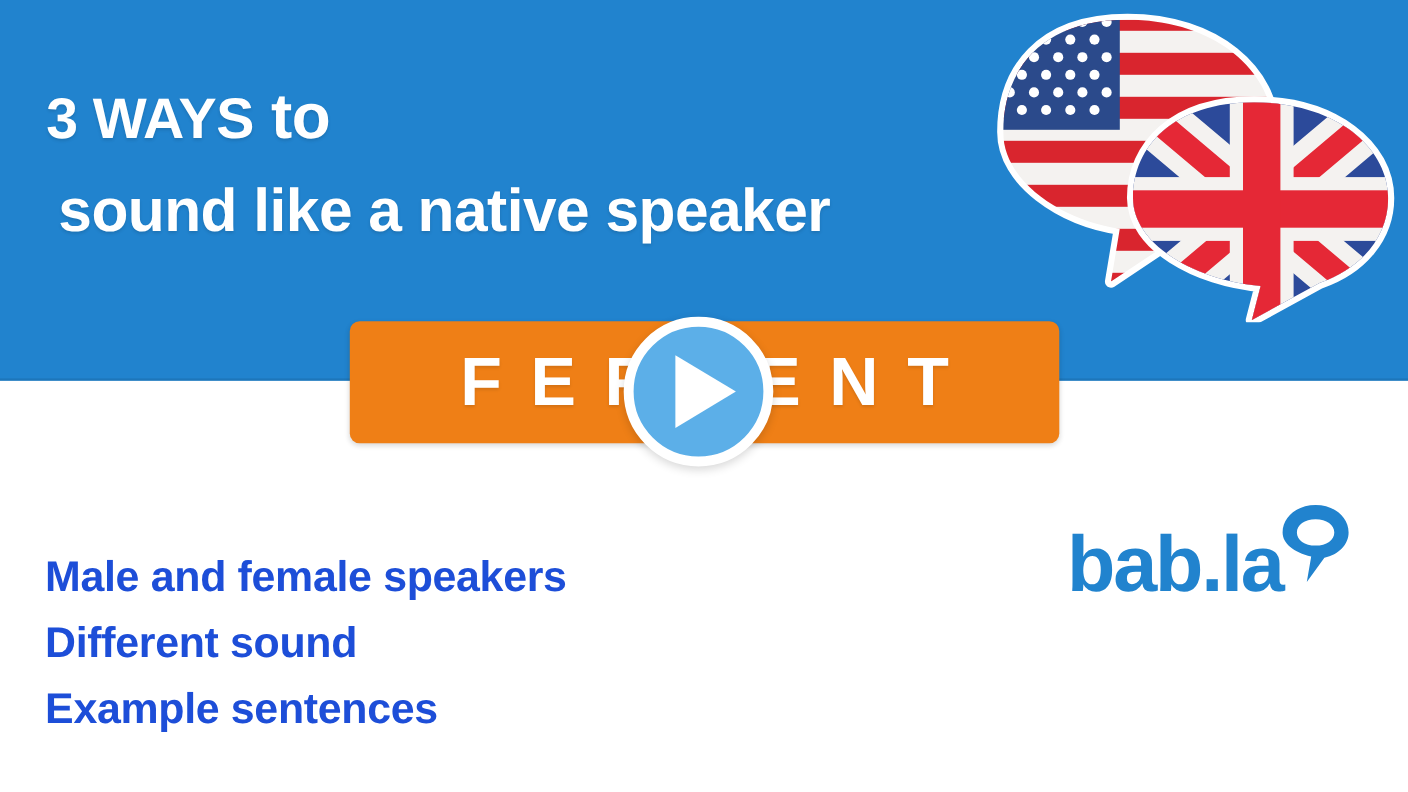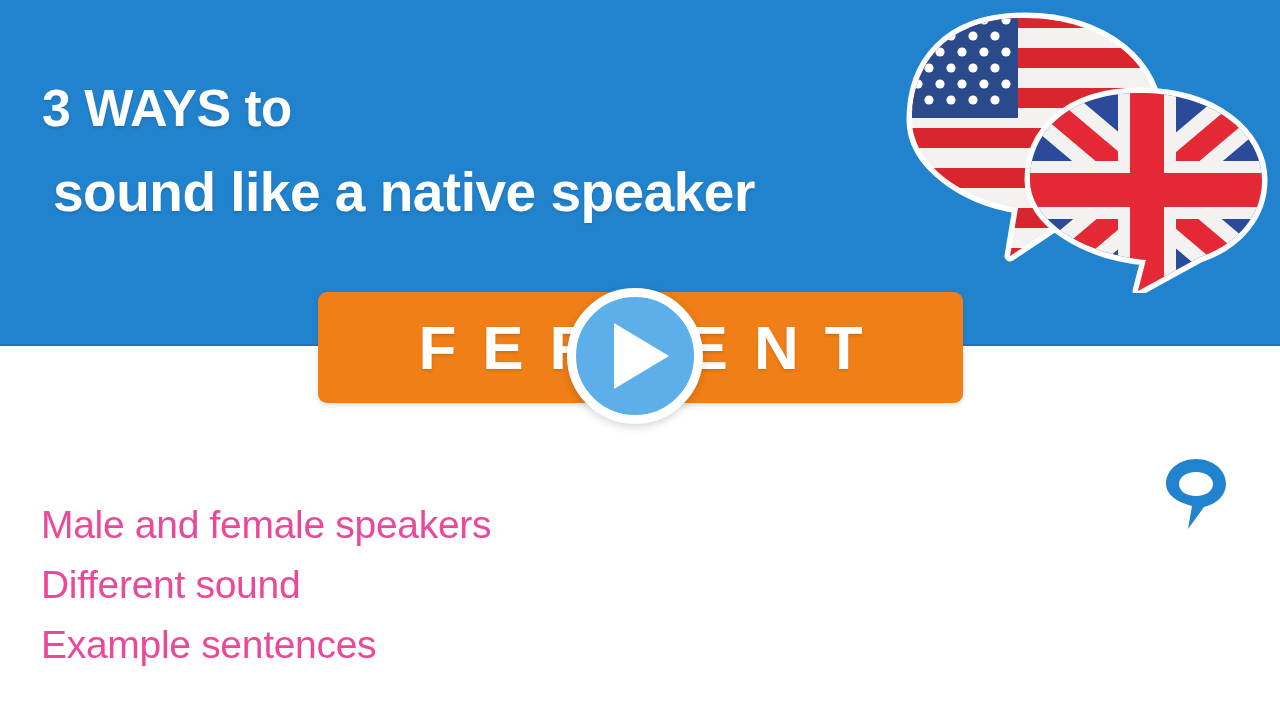--- a/index.html
+++ b/index.html
@@ -49,21 +49,21 @@
     font-size: 72px;
     line-height: 78px;
     letter-spacing: -0.5px;
     text-shadow: 0 2px 3px rgba(0,0,0,0.13);
     white-space: nowrap;
   }
   .headline-line1 .kicker {
     font-size: 52px;
   }
   .headline-line1 .tail {
-    font-size: 51px;
+    font-size: 58px;
     margin-top: 31px;
   }
   .headline-line2 {
     margin: 14px 0 0 11px;
     color: #ffffff;
     font-weight: bold;
     font-size: 55px;
     line-height: 60px;
     letter-spacing: -0.5px;
     text-shadow: 0 2px 3px rgba(0,0,0,0.13);
@@ -135,22 +135,22 @@
   
   .feature-list {
     position: absolute;
     left: 41px;
     top: 495px;
     list-style: none;
     margin: 0;
     padding: 0;
   }
   .feature-list li {
-    color: #ec4899;
-    font-weight: normal;
+    color: #1d4ed8;
+    font-weight: bold;
     font-size: 39px;
     line-height: 60px;
     letter-spacing: -0.3px;
     white-space: nowrap;
   }
 
   
   .brand-logo {
     position: absolute;
     left: 970px;
@@ -276,20 +276,21 @@
     <span class="play-triangle"></span>
   </div>
 
   <ul class="feature-list">
     <li>Male and female speakers</li>
     <li>Different sound</li>
     <li>Example sentences</li>
   </ul>
 
   <div class="brand-logo">
+    <span class="wordmark">bab.la</span>
     <span class="bubble-mark">
       <svg width="68" height="78" viewBox="0 0 68 78" xmlns="http://www.w3.org/2000/svg">
         <path d="M34,4 C51,4 64,15 64,29 C64,40 55,49 42,52 L26,74 L30,51
                  C14,47 4,39 4,29 C4,15 17,4 34,4 Z
                  M34,17 C24,17 17,22 17,29 C17,36 24,41 34,41 C44,41 51,36 51,29
                  C51,22 44,17 34,17 Z" fill="#2183CE" fill-rule="evenodd"></path>
       </svg>
     </span>
   </div>
 

